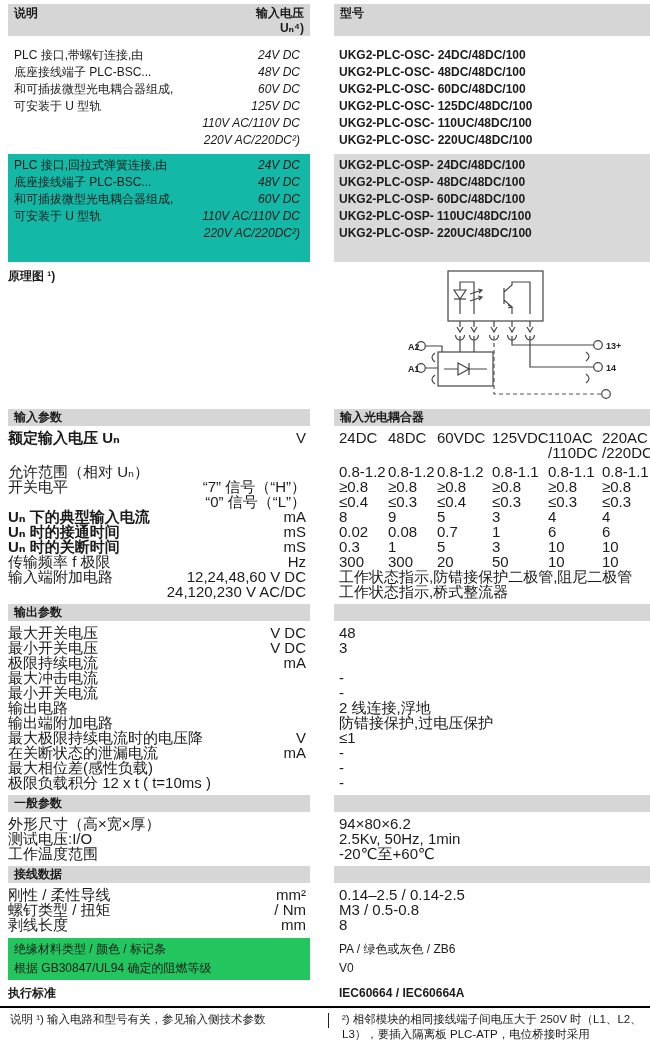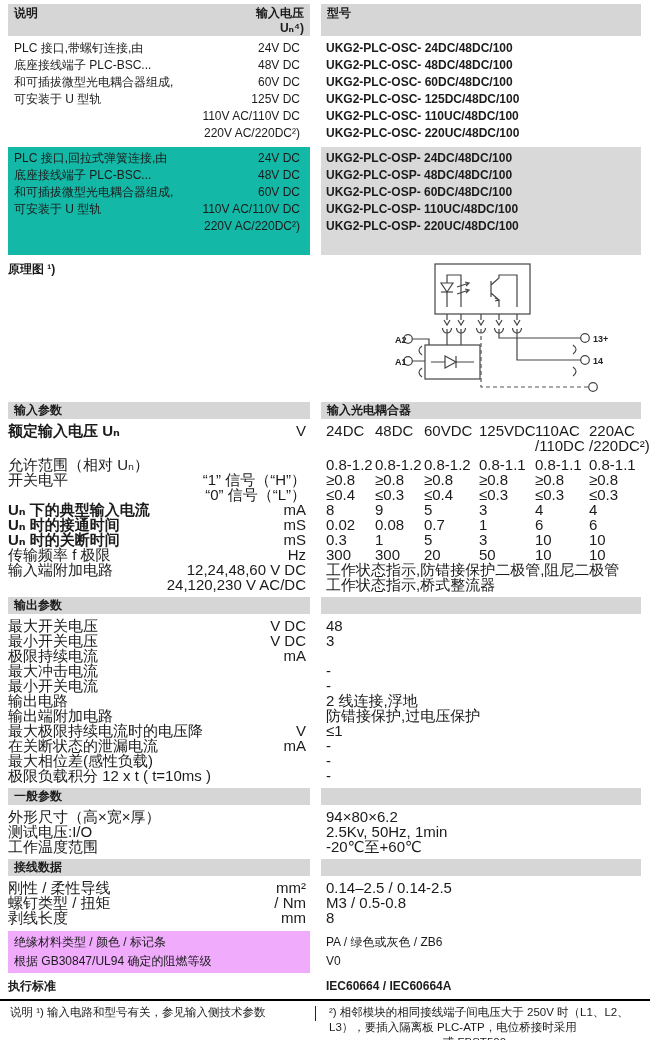--- a/index.html
+++ b/index.html
@@ -1,49 +1,49 @@
 <!DOCTYPE html>
 <html><head>
 <meta charset="utf-8">
 <style>
   html,body{margin:0;padding:0;background:#fff;}
   body{width:650px;color:#1b1b1b;font-family:"Liberation Sans","DejaVu Sans",sans-serif;font-size:12px;-webkit-font-smoothing:antialiased;}
   .page{width:650px;padding-top:4px;}
-  .r{display:grid;grid-template-columns:302px 320px;column-gap:11px;padding:0 8px;}
+  .r{display:grid;grid-template-columns:302px 320px;column-gap:24px;padding:0 8px;}
   .lc{display:flex;justify-content:space-between;align-items:flex-start;}
   .unit{text-align:right;padding-right:4px;white-space:pre-line;}
   .pv{padding-left:5px;}
   .pr{line-height:15px;font-size:15px;}
   .v6{display:grid;grid-template-columns:49px 49px 55px 56px 54px 52px;padding-left:5px;}
   .v6 div{white-space:pre-line;}
   
   .hb .cell{background:#d6d6d6;font-weight:bold;padding:2px 6px;height:32px;box-sizing:border-box;line-height:15px;}
   .hb .vcol{text-align:right;}
   
   .sb{margin:5px 8px 4px 0;}
   .sb .cell{background:#d6d6d6;font-weight:bold;padding:0 6px;line-height:17px;height:17px;font-size:12px;}
   
-  .blk{margin-top:4px;line-height:17px;}
+  .blk{margin-top:11px;line-height:17px;}
   .blk .models{font-weight:bold;padding-left:5px;}
-  .blk .vlist{text-align:right;padding-right:4px;}
+  .blk .vlist{text-align:right;padding-right:4px;font-style:italic;}
   .gblk{margin-top:5px;}
   .gblk .cellL{background:#14b8a6;padding:3px 6px 14px 6px;}
   .gblk .cellR{background:#d9d9d9;padding:3px 0 20px 0;}
   .wblk .cellL{padding:0 6px;}
   .desc{flex:1;}
   
   .schem{margin-top:6px;}
   .schem .slabel{font-weight:bold;}
   .schem svg{display:block;margin-left:74px;}
   .sline{stroke:#444;stroke-width:1.2;fill:none;}
   .sdash{stroke:#555;stroke-width:1.2;fill:none;stroke-dasharray:4 3;}
   .stext{font-size:9px;font-weight:bold;fill:#222;}
   
   .ins{margin-top:6px;}
-  .ins .cellL{background:#f0abfc;padding:2px 6px;line-height:19px;}
+  .ins .cellL{background:#22c55e;padding:2px 6px;line-height:19px;}
   .ins .cellR{padding:2px 0 0 5px;line-height:19px;}
   
   .std{margin:5px 0 4px 0;font-weight:bold;line-height:16px;}
   
   .fnwrap{border-top:2px solid #000;margin-top:5px;padding-top:4px;}
   .fn{font-size:11.5px;line-height:15px;}
   .fnL{padding-left:2px;}
   .fnR{position:relative;padding-left:8px;}
   .fnR::before{content:"";position:absolute;left:-6px;top:1px;width:1px;height:15px;background:#222;}
   .fn3{text-align:center;}
@@ -195,21 +195,21 @@
         <div>0.8-1.2</div>
         <div>0.8-1.2</div>
         <div>0.8-1.1</div>
         <div>0.8-1.1</div>
         <div>0.8-1.1</div>
     </div>
   </div>
   <div class="r pr">
     <div class="lc">
         <span>开关电平</span>
-        <span class="unit">“1” 信号（“H”）</span>
+        <span class="unit">“7” 信号（“H”）</span>
       </div>
     <div class="v6">
       <div>≥0.8</div>
         <div>≥0.8</div>
         <div>≥0.8</div>
         <div>≥0.8</div>
         <div>≥0.8</div>
         <div>≥0.8</div>
     </div>
   </div>

